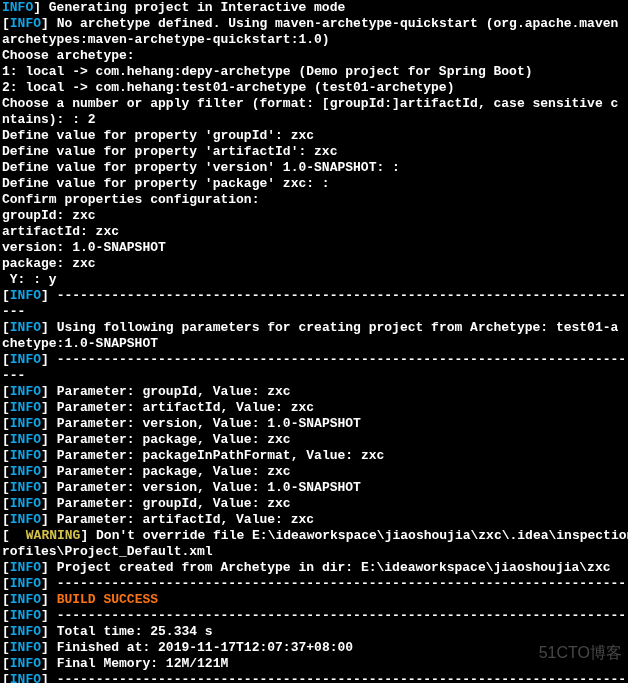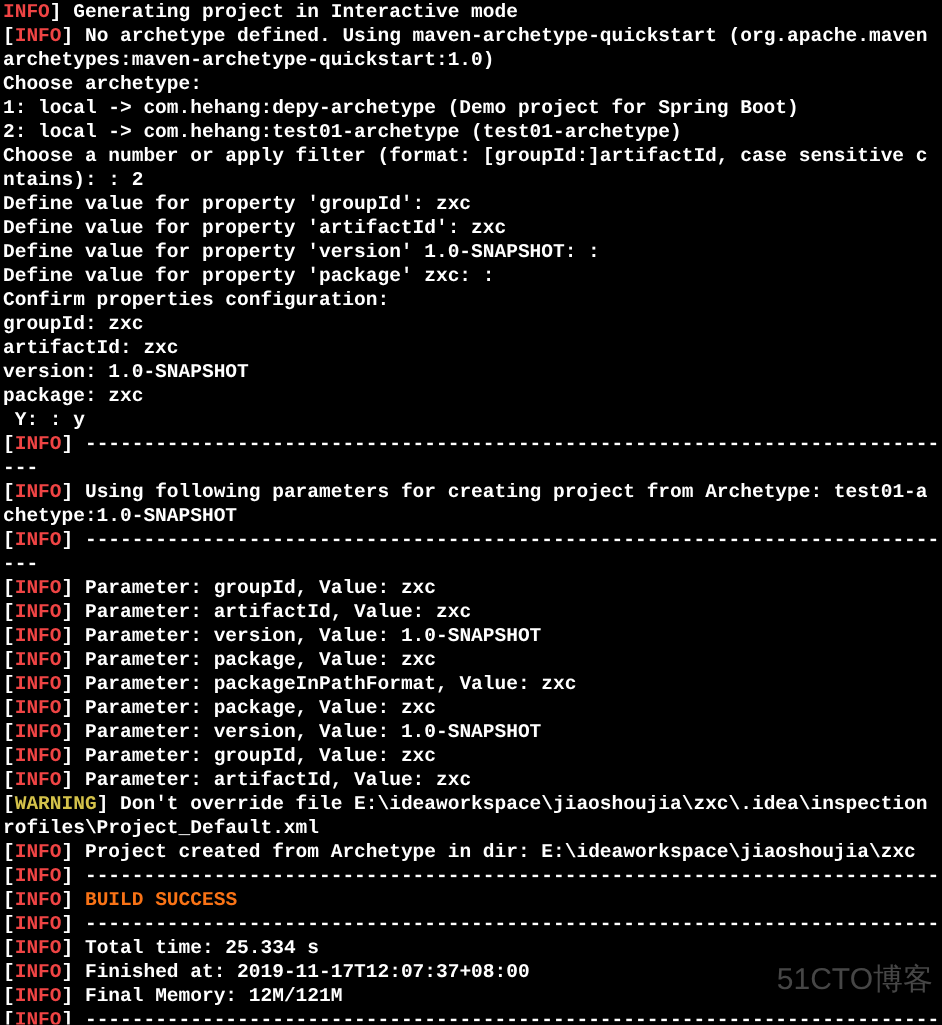--- a/index.html
+++ b/index.html
@@ -17,31 +17,31 @@
   }
   .terminal {
     padding: 0px 2px;
     white-space: pre;
     position: relative;
   }
   .line {
     display: block;
     white-space: pre;
   }
-  .info { color: #ef4444; }
-  .warn { color: #d4c24a; }
+  .info { color: #0ea5e9; }
+  .warn { color: #d4c24a; margin-left: 16px; }
   .success { color: #f97316; }
   .white { color: #ffffff; }
   .watermark {
     position: absolute;
     right: 6px;
     bottom: 22px;
     color: rgba(200,200,200,0.35);
     font-family: sans-serif;
-    font-size: 20px;
+    font-size: 16px;
     font-weight: normal;
     pointer-events: none;
   }
 </style>
 </head>
 <body>
 
 <div class="terminal" id="terminal"><div class="line"><span class="info">INFO</span><span class="white">] Generating project in Interactive mode</span></div><div class="line"><span class="white">[</span><span class="info">INFO</span><span class="white">] No archetype defined. Using maven-archetype-quickstart (org.apache.maven</span></div><div class="line"><span class="white">archetypes:maven-archetype-quickstart:1.0)</span></div><div class="line"><span class="white">Choose archetype:</span></div><div class="line"><span class="white">1: local -&gt; com.hehang:depy-archetype (Demo project for Spring Boot)</span></div><div class="line"><span class="white">2: local -&gt; com.hehang:test01-archetype (test01-archetype)</span></div><div class="line"><span class="white">Choose a number or apply filter (format: [groupId:]artifactId, case sensitive c</span></div><div class="line"><span class="white">ntains): : 2</span></div><div class="line"><span class="white">Define value for property 'groupId': zxc</span></div><div class="line"><span class="white">Define value for property 'artifactId': zxc</span></div><div class="line"><span class="white">Define value for property 'version' 1.0-SNAPSHOT: :</span></div><div class="line"><span class="white">Define value for property 'package' zxc: :</span></div><div class="line"><span class="white">Confirm properties configuration:</span></div><div class="line"><span class="white">groupId: zxc</span></div><div class="line"><span class="white">artifactId: zxc</span></div><div class="line"><span class="white">version: 1.0-SNAPSHOT</span></div><div class="line"><span class="white">package: zxc</span></div><div class="line"><span class="white"> Y: : y</span></div><div class="line"><span class="white">[</span><span class="info">INFO</span><span class="white">] -------------------------------------------------------------------------</span></div><div class="line"><span class="white">---</span></div><div class="line"><span class="white">[</span><span class="info">INFO</span><span class="white">] Using following parameters for creating project from Archetype: test01-a</span></div><div class="line"><span class="white">chetype:1.0-SNAPSHOT</span></div><div class="line"><span class="white">[</span><span class="info">INFO</span><span class="white">] -------------------------------------------------------------------------</span></div><div class="line"><span class="white">---</span></div><div class="line"><span class="white">[</span><span class="info">INFO</span><span class="white">] Parameter: groupId, Value: zxc</span></div><div class="line"><span class="white">[</span><span class="info">INFO</span><span class="white">] Parameter: artifactId, Value: zxc</span></div><div class="line"><span class="white">[</span><span class="info">INFO</span><span class="white">] Parameter: version, Value: 1.0-SNAPSHOT</span></div><div class="line"><span class="white">[</span><span class="info">INFO</span><span class="white">] Parameter: package, Value: zxc</span></div><div class="line"><span class="white">[</span><span class="info">INFO</span><span class="white">] Parameter: packageInPathFormat, Value: zxc</span></div><div class="line"><span class="white">[</span><span class="info">INFO</span><span class="white">] Parameter: package, Value: zxc</span></div><div class="line"><span class="white">[</span><span class="info">INFO</span><span class="white">] Parameter: version, Value: 1.0-SNAPSHOT</span></div><div class="line"><span class="white">[</span><span class="info">INFO</span><span class="white">] Parameter: groupId, Value: zxc</span></div><div class="line"><span class="white">[</span><span class="info">INFO</span><span class="white">] Parameter: artifactId, Value: zxc</span></div><div class="line"><span class="white">[</span><span class="warn">WARNING</span><span class="white">] Don't override file E:\ideaworkspace\jiaoshoujia\zxc\.idea\inspection</span></div><div class="line"><span class="white">rofiles\Project_Default.xml</span></div><div class="line"><span class="white">[</span><span class="info">INFO</span><span class="white">] Project created from Archetype in dir: E:\ideaworkspace\jiaoshoujia\zxc</span></div><div class="line"><span class="white">[</span><span class="info">INFO</span><span class="white">] -------------------------------------------------------------------------</span></div><div class="line"><span class="white">[</span><span class="info">INFO</span><span class="white">] </span><span class="success">BUILD SUCCESS</span></div><div class="line"><span class="white">[</span><span class="info">INFO</span><span class="white">] -------------------------------------------------------------------------</span></div><div class="line"><span class="white">[</span><span class="info">INFO</span><span class="white">] Total time: 25.334 s</span></div><div class="line"><span class="white">[</span><span class="info">INFO</span><span class="white">] Finished at: 2019-11-17T12:07:37+08:00</span></div><div class="line"><span class="white">[</span><span class="info">INFO</span><span class="white">] Final Memory: 12M/121M</span></div><div class="line"><span class="white">[</span><span class="info">INFO</span><span class="white">] -------------------------------------------------------------------------</span></div></div>
 <div class="watermark">51CTO博客</div>
 

